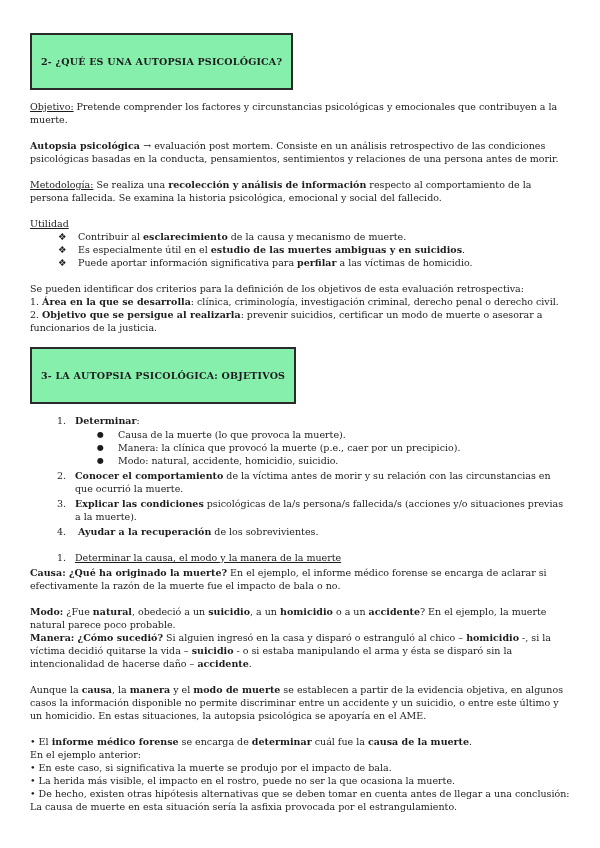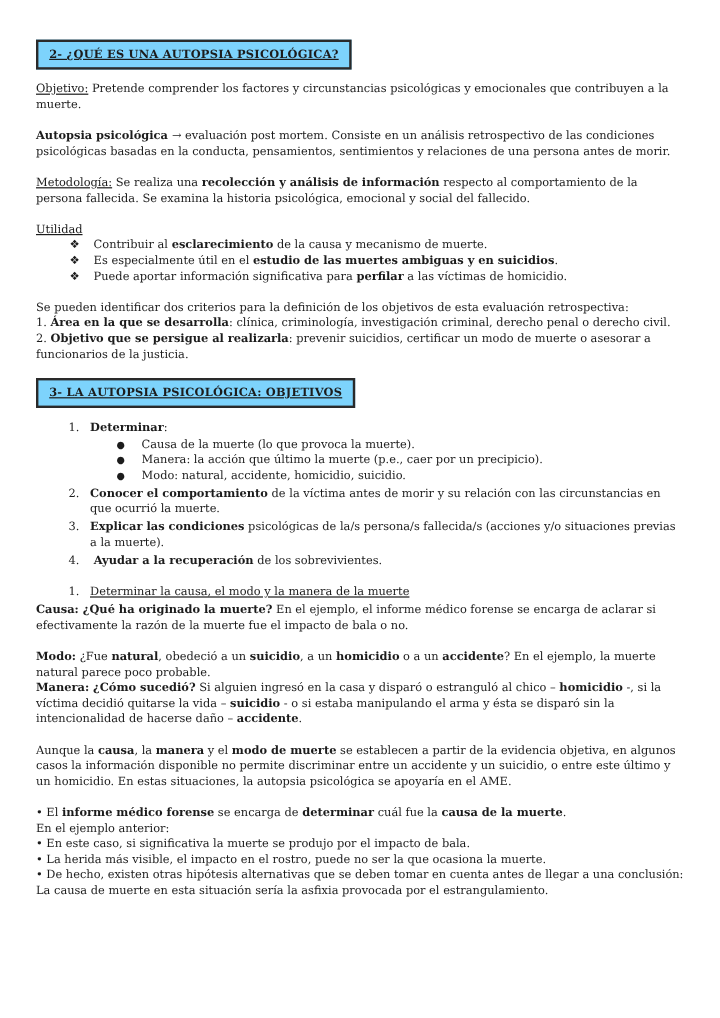--- a/index.html
+++ b/index.html
@@ -8,23 +8,22 @@
     padding:33px 30px 0 30px;
     background:#ffffff;color:#1c1c1c;
     font-family:"DejaVu Serif","Liberation Serif",serif;
     font-size:9.5px;line-height:13px;
     overflow:hidden;
   }
   .box-wrap{margin:6px 0 10px 0;}
   .box-wrap:first-child{margin-top:0;}
   .heading-box{
     display:inline-block;border:2px solid #2a2a2a;
-    padding:4px 9px;font-weight:700;letter-spacing:.2px;
-    background:#7dd3fc;
-    text-decoration:underline;
+    padding:20px 9px;font-weight:700;letter-spacing:.2px;
+    background:#86efac;
   }
   .para{margin:0 0 13px 0;}
   .para.tight{margin-bottom:0;}
   .ul{margin:0 0 13px 0;}
   .ul > .li{display:flex;padding-left:28px;}
   .ul > .li > .marker{flex:none;width:20px;}
   .ol{margin:0 0 13px 0;}
   .ol.tight{margin-bottom:0;}
   .ol > .li{display:flex;padding-left:27px;margin-bottom:2px;}
   .ol > .li > .num{flex:none;width:18px;}
@@ -67,21 +66,21 @@
     <div class="ol">
       <div class="li">
         <span class="num">1.</span>
         <span class="li-text"><span class="r b">Determinar</span><span class="r">:</span><div class="sub">
             <div class="li">
               <span class="marker">●</span>
               <span class="li-text"><span class="r">Causa de la muerte (lo que provoca la muerte).</span></span>
             </div>
             <div class="li">
               <span class="marker">●</span>
-              <span class="li-text"><span class="r">Manera: la acción que último la muerte (p.e., caer por un precipicio).</span></span>
+              <span class="li-text"><span class="r">Manera: la clínica que provocó la muerte (p.e., caer por un precipicio).</span></span>
             </div>
             <div class="li">
               <span class="marker">●</span>
               <span class="li-text"><span class="r">Modo: natural, accidente, homicidio, suicidio.</span></span>
             </div>
           </div></span>
       </div>
       <div class="li">
         <span class="num">2.</span>
         <span class="li-text"><span class="r b">Conocer el comportamiento</span><span class="r"> de la víctima antes de morir y su relación con las circunstancias en que ocurrió la muerte.</span></span>

